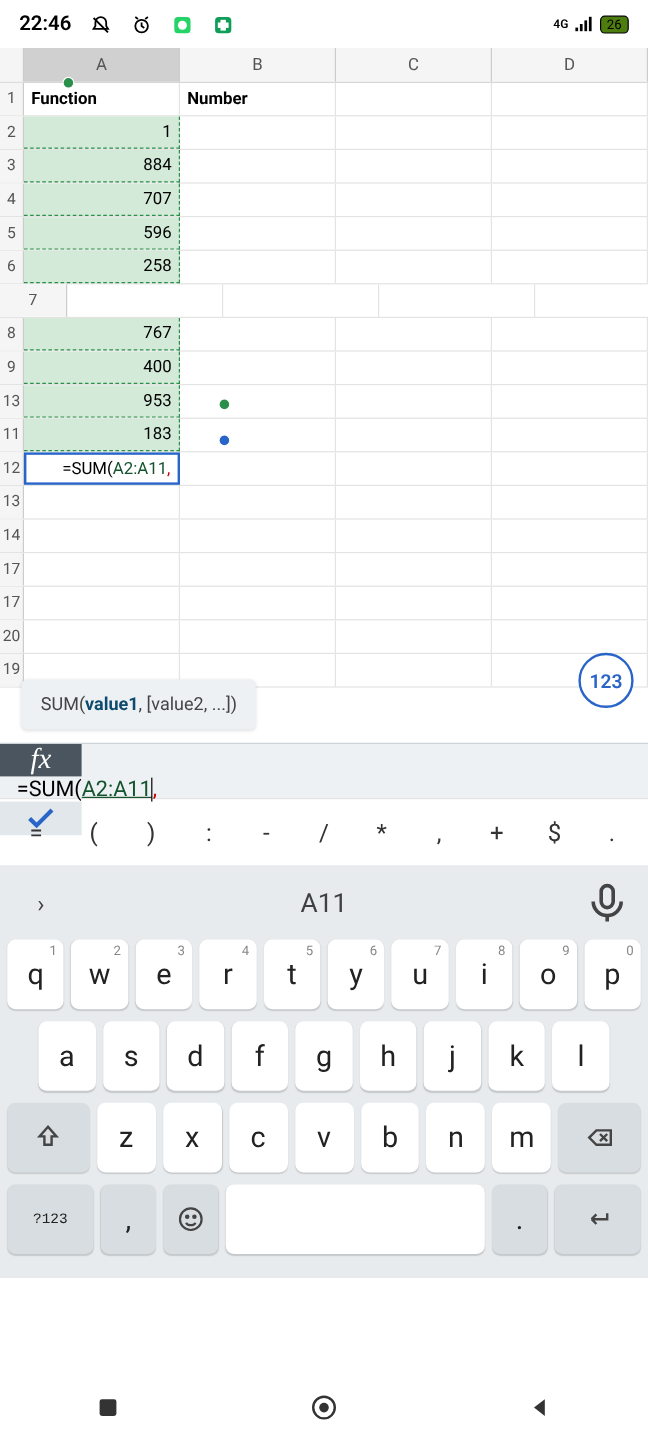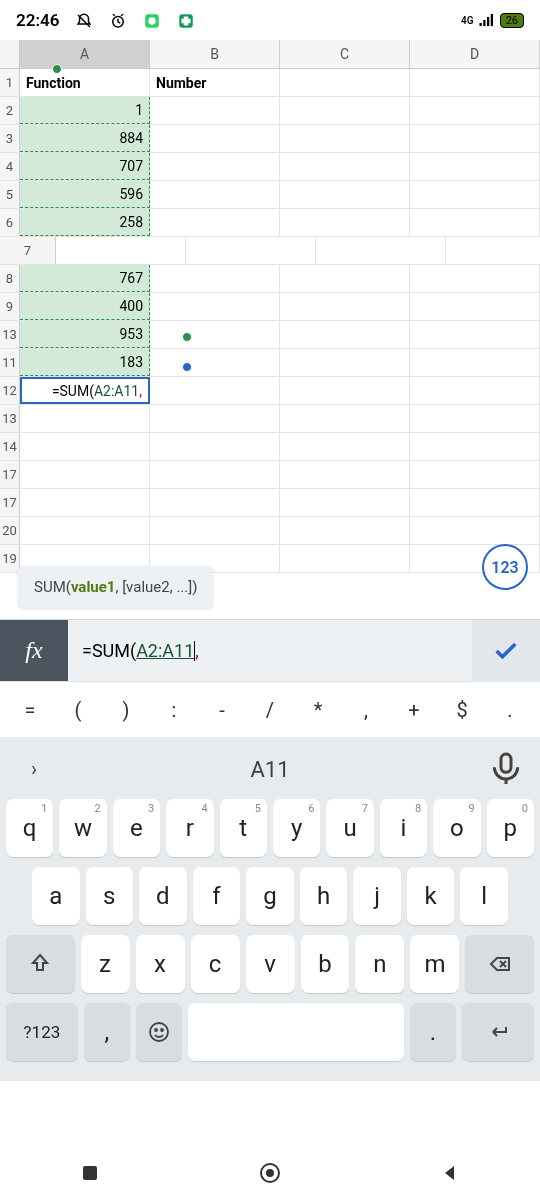--- a/index.html
+++ b/index.html
@@ -31,26 +31,26 @@
 .cell.active { border: 2px solid #2965c8; background: #fff; z-index: 3; }
 .handle { width: 10px; height: 10px; background: #2965c8; border: 1px solid #fff; border-radius: 50%; position: absolute; z-index: 5; }
 .handle-g { width: 10px; height: 10px; background: #2a8f4a; border: 1px solid #fff; border-radius: 50%; position: absolute; z-index: 5; }
 
 .formula-text { color: #000; }
 .fn-ref { color: #14532d; }
 .fn-punc { color: #c00; }
 
 
 .tooltip { position: absolute; left: 18px; background: #eef1f4; border-radius: 5px; padding: 12px 16px; font-size: 15px; color: #444; box-shadow: 0 1px 3px rgba(0,0,0,.12); z-index: 20; }
-.tooltip b { font-weight: 700; color: #4d7c0f; }
+.tooltip b { font-weight: 700; color: #0c4a6e; }
 
 .pill-123 { position: absolute; right: 12px; width: 46px; height: 46px; border: 2.5px solid #2965c8; border-radius: 50%; display: flex; align-items: center; justify-content: center; color: #2965c8; font-weight: 600; font-size: 16px; background: #fff; z-index: 20; }
 
 
-.fx-bar { display: flex; height: 62px; background: #eef1f4; border-top: 1px solid #cfd4d9; }
+.fx-bar { display: flex; height: 46px; background: #eef1f4; border-top: 1px solid #cfd4d9; flex-direction: column; }
 .fx-icon { width: 68px; background: #4a5560; color: #fff; display: flex; align-items: center; justify-content: center; font-style: italic; font-family: Georgia, serif; font-size: 24px; }
 .fx-input { flex: 1; display: flex; align-items: center; padding: 0 14px; font-size: 18px; }
 .fx-input .cursor { display:inline-block; width:1px; height:20px; background:#000; vertical-align: middle; }
 .fx-confirm { width: 68px; background: #e2e7ec; display: flex; align-items: center; justify-content: center; color: #2965c8; font-size: 28px; }
 
 
 .sym-row { display: flex; height: 56px; background: #fff; align-items: center; justify-content: space-around; padding: 0 6px; font-size: 20px; color: #333; border-top: 1px solid #e3e3e3; }
 .sym { flex: 1; text-align: center; }
 
 
@@ -347,21 +347,21 @@
         <div class="key">n</div>
         <div class="key">m</div>
         <div class="key fn wide">
           <svg viewBox="0 0 24 24" fill="none" stroke="#444" stroke-width="2">
             <path d="M21 6H9l-6 6 6 6h12V6z"></path>
             <path d="M12 9l6 6M18 9l-6 6"></path>
           </svg>
         </div>
       </div>
     <div class="kb-row">
-      <div class="key fn wide" style="font-size:17px;">?123</div>
+      <div class="key fn wide" style="font-size:12px;font-family:Liberation Mono, monospace;">?123</div>
       <div class="key fn" style="flex:0.9;">,</div>
       <div class="key fn" style="flex:0.9;">
         <svg viewBox="0 0 24 24" fill="none" stroke="#444" stroke-width="1.8">
             <circle cx="12" cy="12" r="9"></circle>
             <circle cx="9" cy="10" r="1" fill="#444"></circle>
             <circle cx="15" cy="10" r="1" fill="#444"></circle>
             <path d="M8 15c1 1.5 2.5 2 4 2s3-.5 4-2"></path>
           </svg>
       </div>
       <div class="key space"></div>

